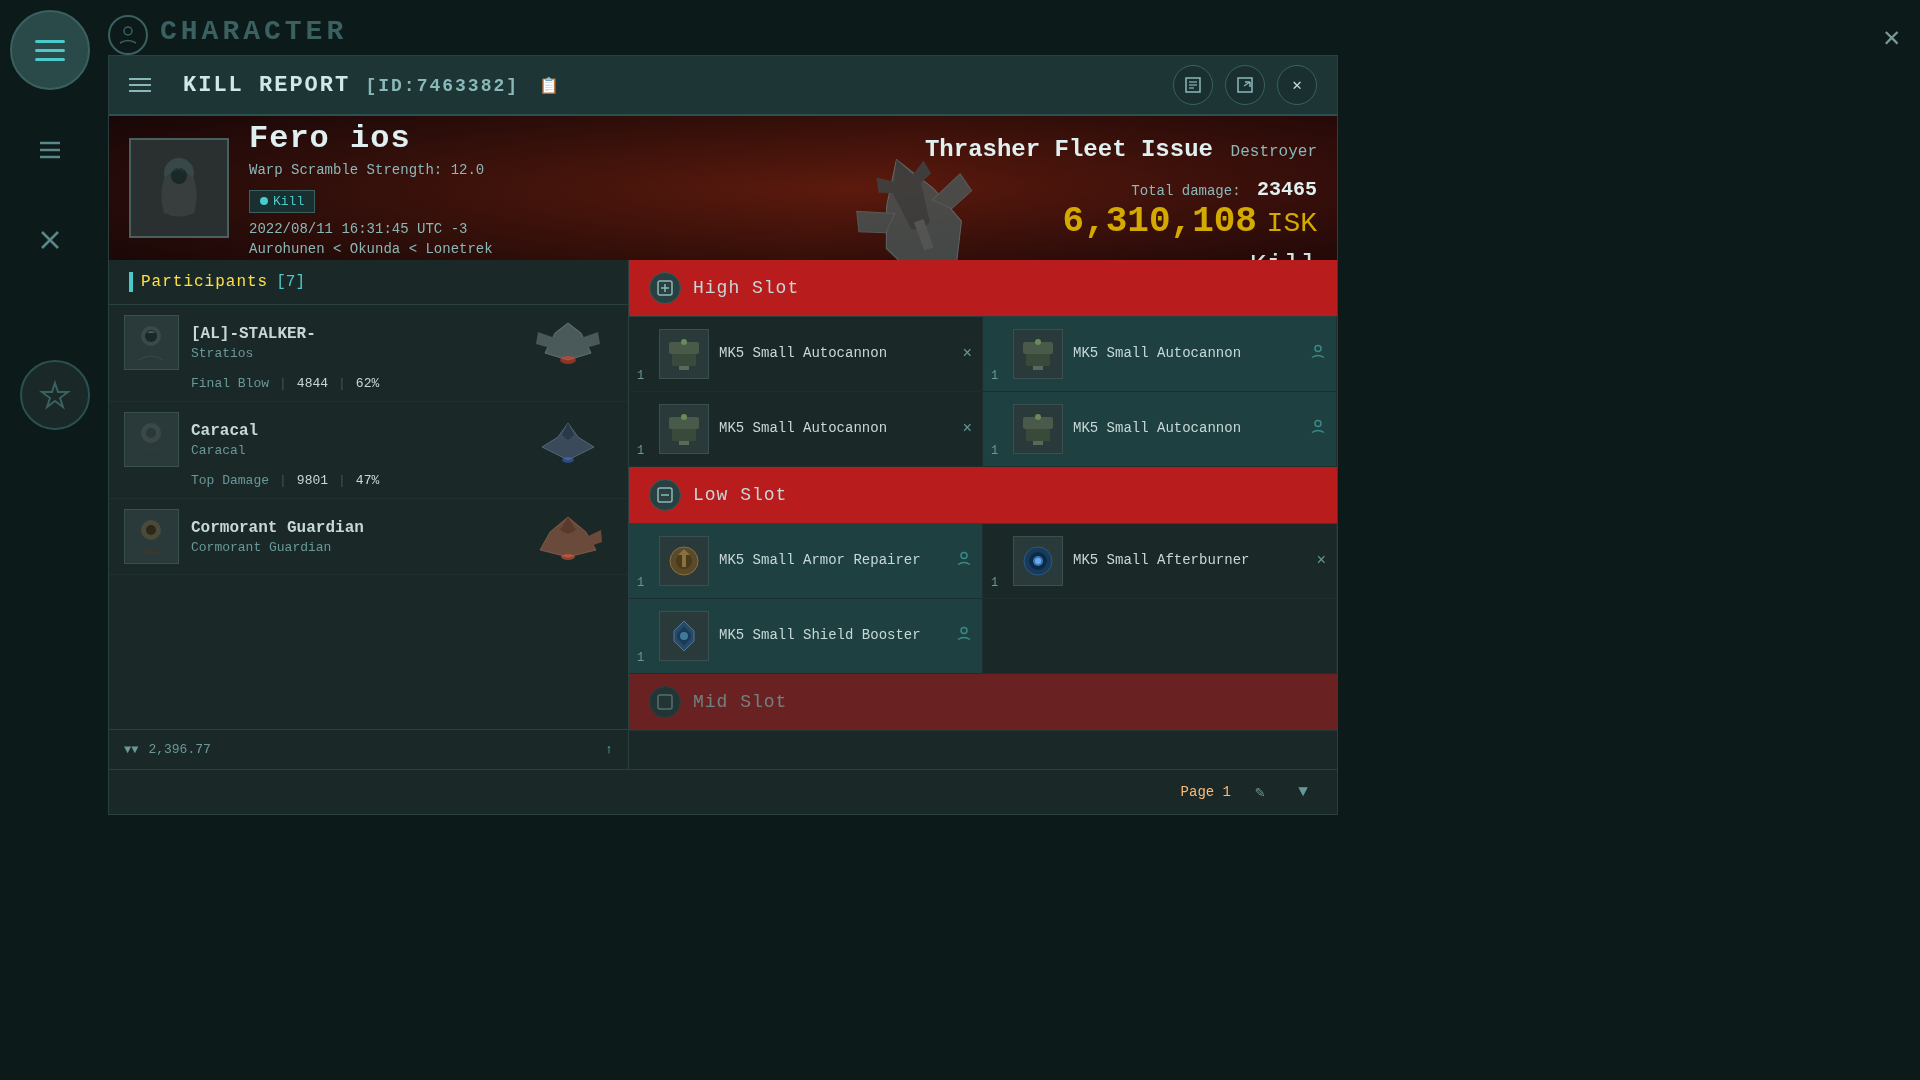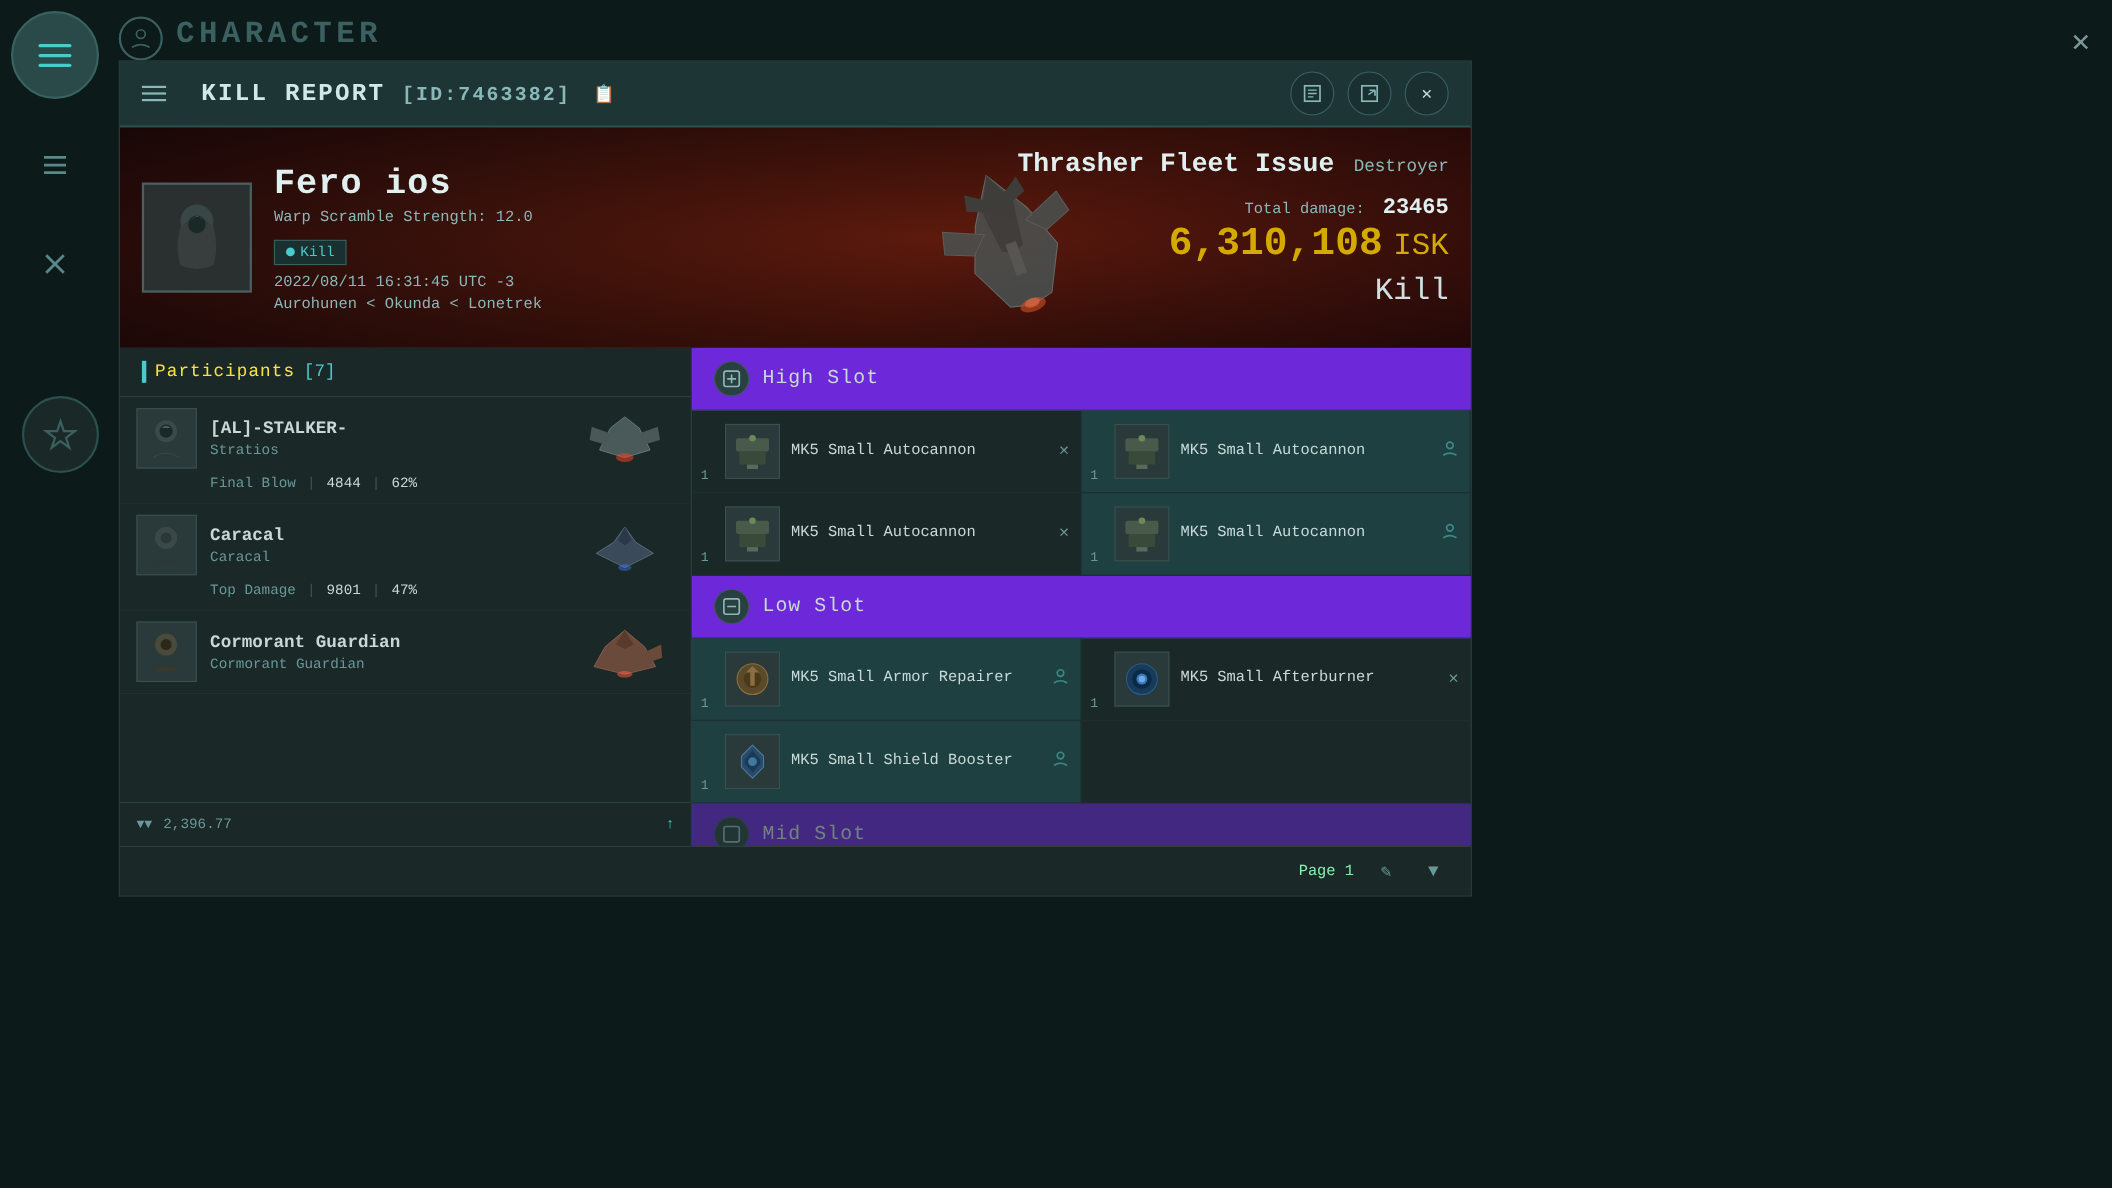--- a/index.html
+++ b/index.html
@@ -153,21 +153,21 @@
       justify-content: center;
       cursor: pointer;
       color: #8ab8b8;
       font-size: 16px;
     }
     .header-btn.close-btn { color: #c8d8d8; }
 
     
     .hero-section {
       position: relative;
-      height: 200px;
+      height: 144px;
       background: linear-gradient(135deg, #2a1010 0%, #4a1a10 30%, #6a2010 60%, #3a1010 100%);
       flex-shrink: 0;
       overflow: hidden;
       display: flex;
       align-items: center;
       padding: 20px;
     }
     .hero-bg-overlay {
       position: absolute;
       inset: 0;
@@ -394,21 +394,21 @@
 
     
     .slot-section {
       padding: 0;
     }
     .slot-header {
       display: flex;
       align-items: center;
       gap: 12px;
       padding: 12px 20px;
-      background: #6d28d9;
+      background: #b91c1c;
       border-bottom: 1px solid #2a4040;
     }
     .slot-icon {
       width: 32px;
       height: 32px;
       background: #2a4040;
       border: 1px solid #3a5858;
       border-radius: 50%;
       display: flex;
       align-items: center;
@@ -482,21 +482,21 @@
       display: flex;
       align-items: center;
       justify-content: flex-end;
       padding: 0 20px;
       gap: 15px;
       background: #1a2828;
       flex-shrink: 0;
     }
     .page-info {
       font-size: 14px;
-      color: #86efac;
+      color: #fdba74;
     }
     .bottom-btn {
       width: 28px;
       height: 28px;
       display: flex;
       align-items: center;
       justify-content: center;
       color: #6a9898;
       cursor: pointer;
       font-size: 16px;

